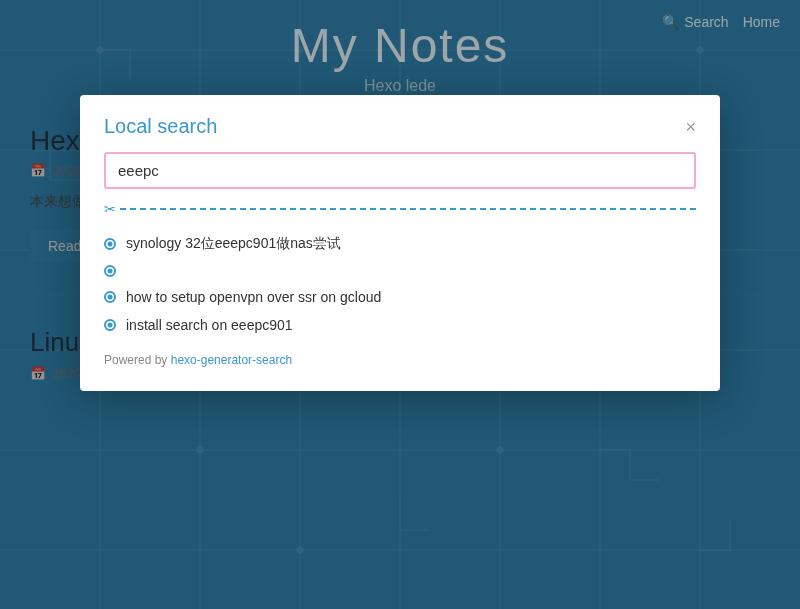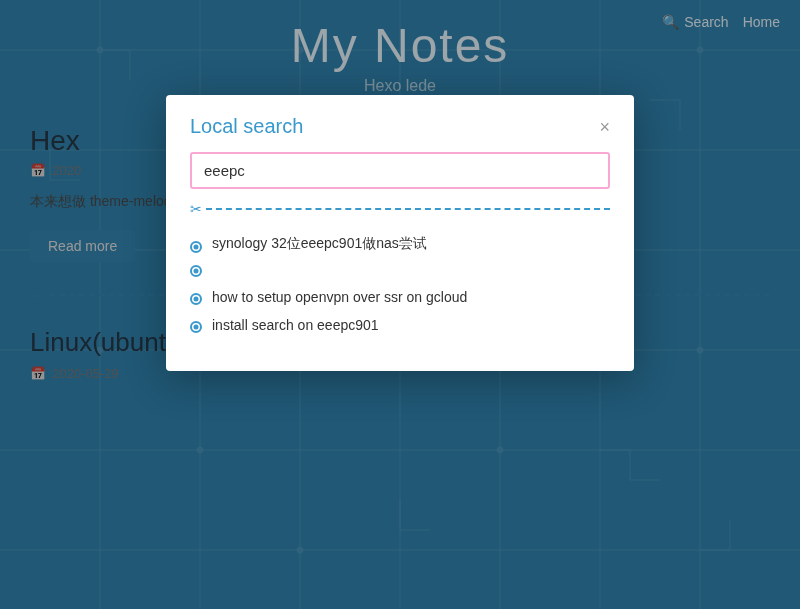--- a/index.html
+++ b/index.html
@@ -139,22 +139,22 @@
       z-index: 10;
       display: flex;
       justify-content: center;
       align-items: flex-start;
       padding-top: 95px;
     }
 
     .modal {
       background: #fff;
       border-radius: 4px;
-      width: 468px;
-      padding: 20px 24px 32px;
+      width: 640px;
+      padding: 20px 24px 24px;
       position: relative;
       box-shadow: 0 8px 40px rgba(0,0,0,0.3);
     }
 
     .modal-header {
       display: flex;
       justify-content: space-between;
       align-items: center;
       margin-bottom: 14px;
     }
@@ -201,21 +201,21 @@
       flex: 1;
       border-top: 2px dashed #3a99cc;
     }
 
     .search-results {
       list-style: none;
     }
 
     .search-result-item {
       display: flex;
-      align-items: flex-end;
+      align-items: center;
       gap: 10px;
       padding: 6px 0;
       cursor: pointer;
       font-size: 14px;
       color: #333;
     }
 
     .result-dot {
       width: 12px;
       height: 12px;
@@ -366,14 +366,17 @@
       <li class="search-result-item">
         <div class="result-dot"></div>
         <span>how to setup openvpn over ssr on gcloud</span>
       </li>
       <li class="search-result-item">
         <div class="result-dot"></div>
         <span>install search on eeepc901</span>
       </li>
     </ul>
 
+    <div class="powered-by">
+      <span>Powered by </span><a href="#">hexo-generator-search</a>
+    </div>
   </div>
 </div>
 
 </body></html>

